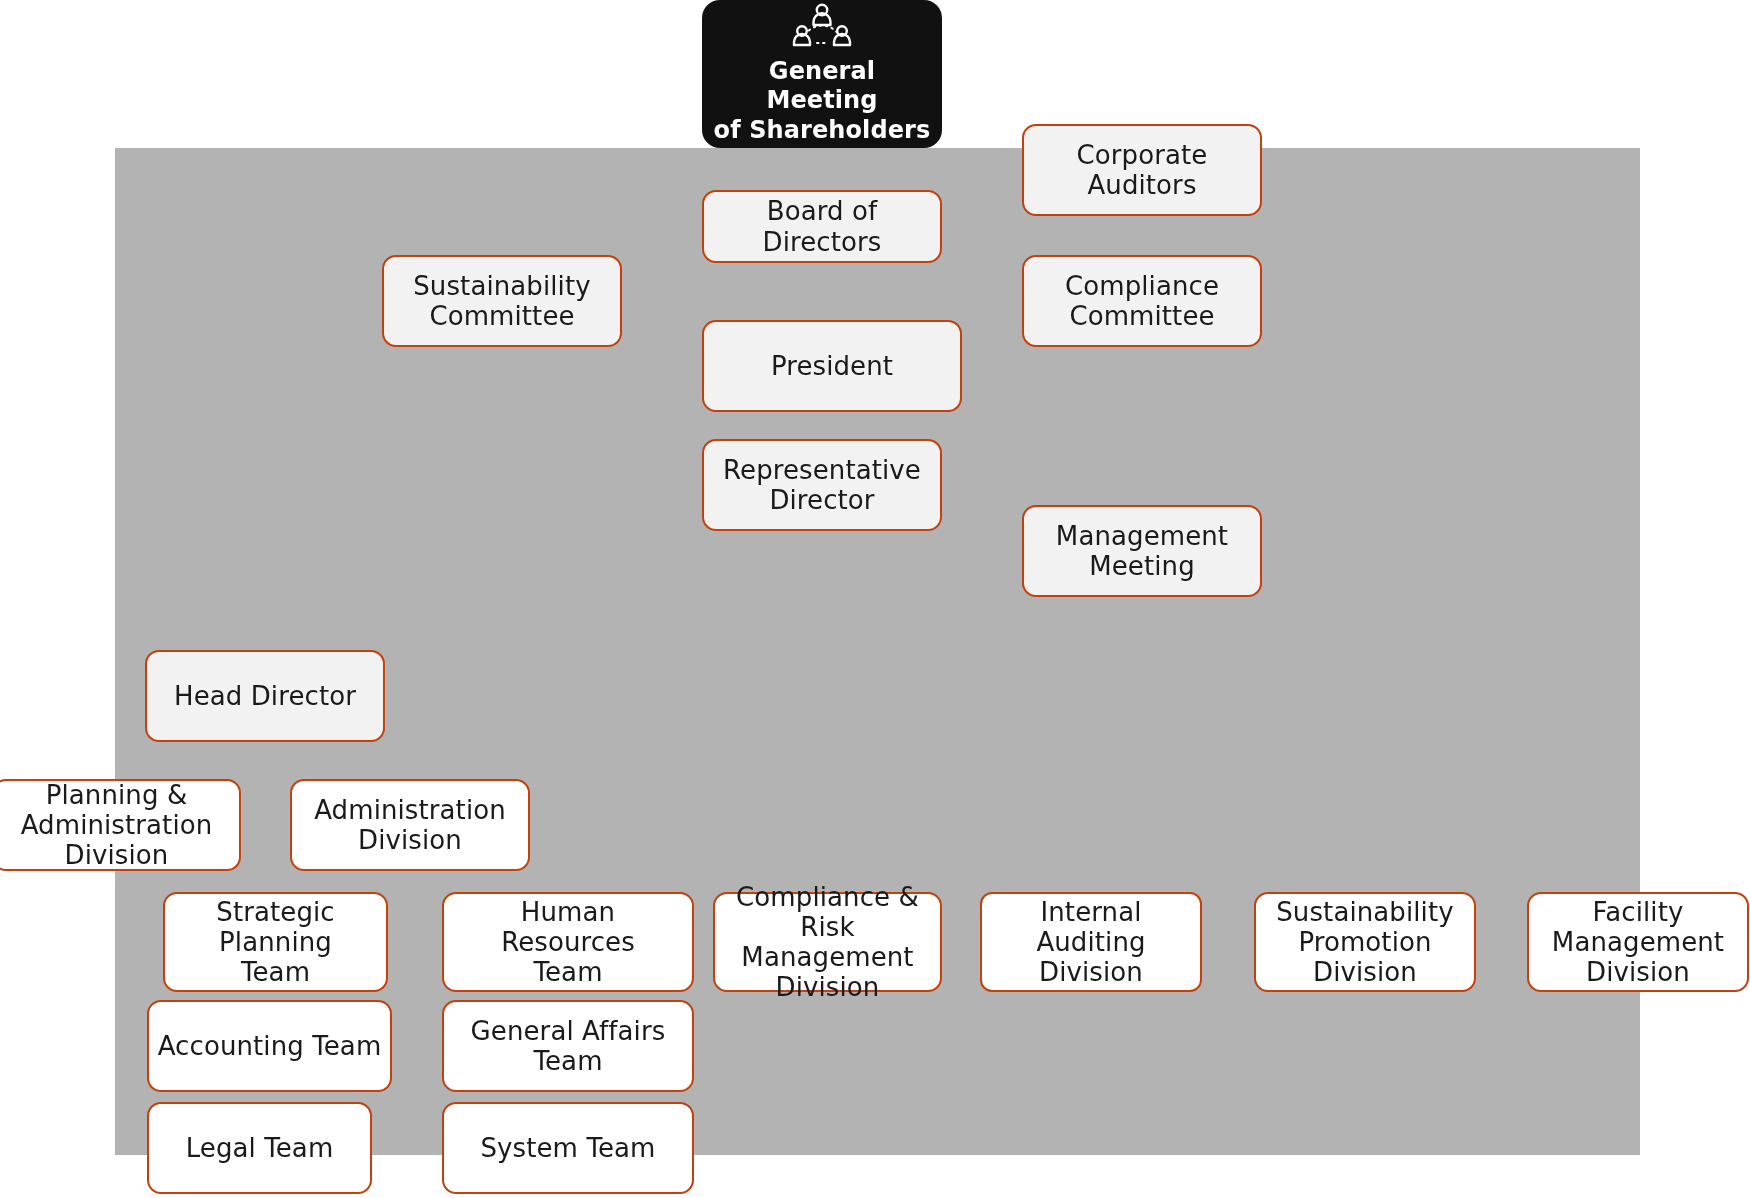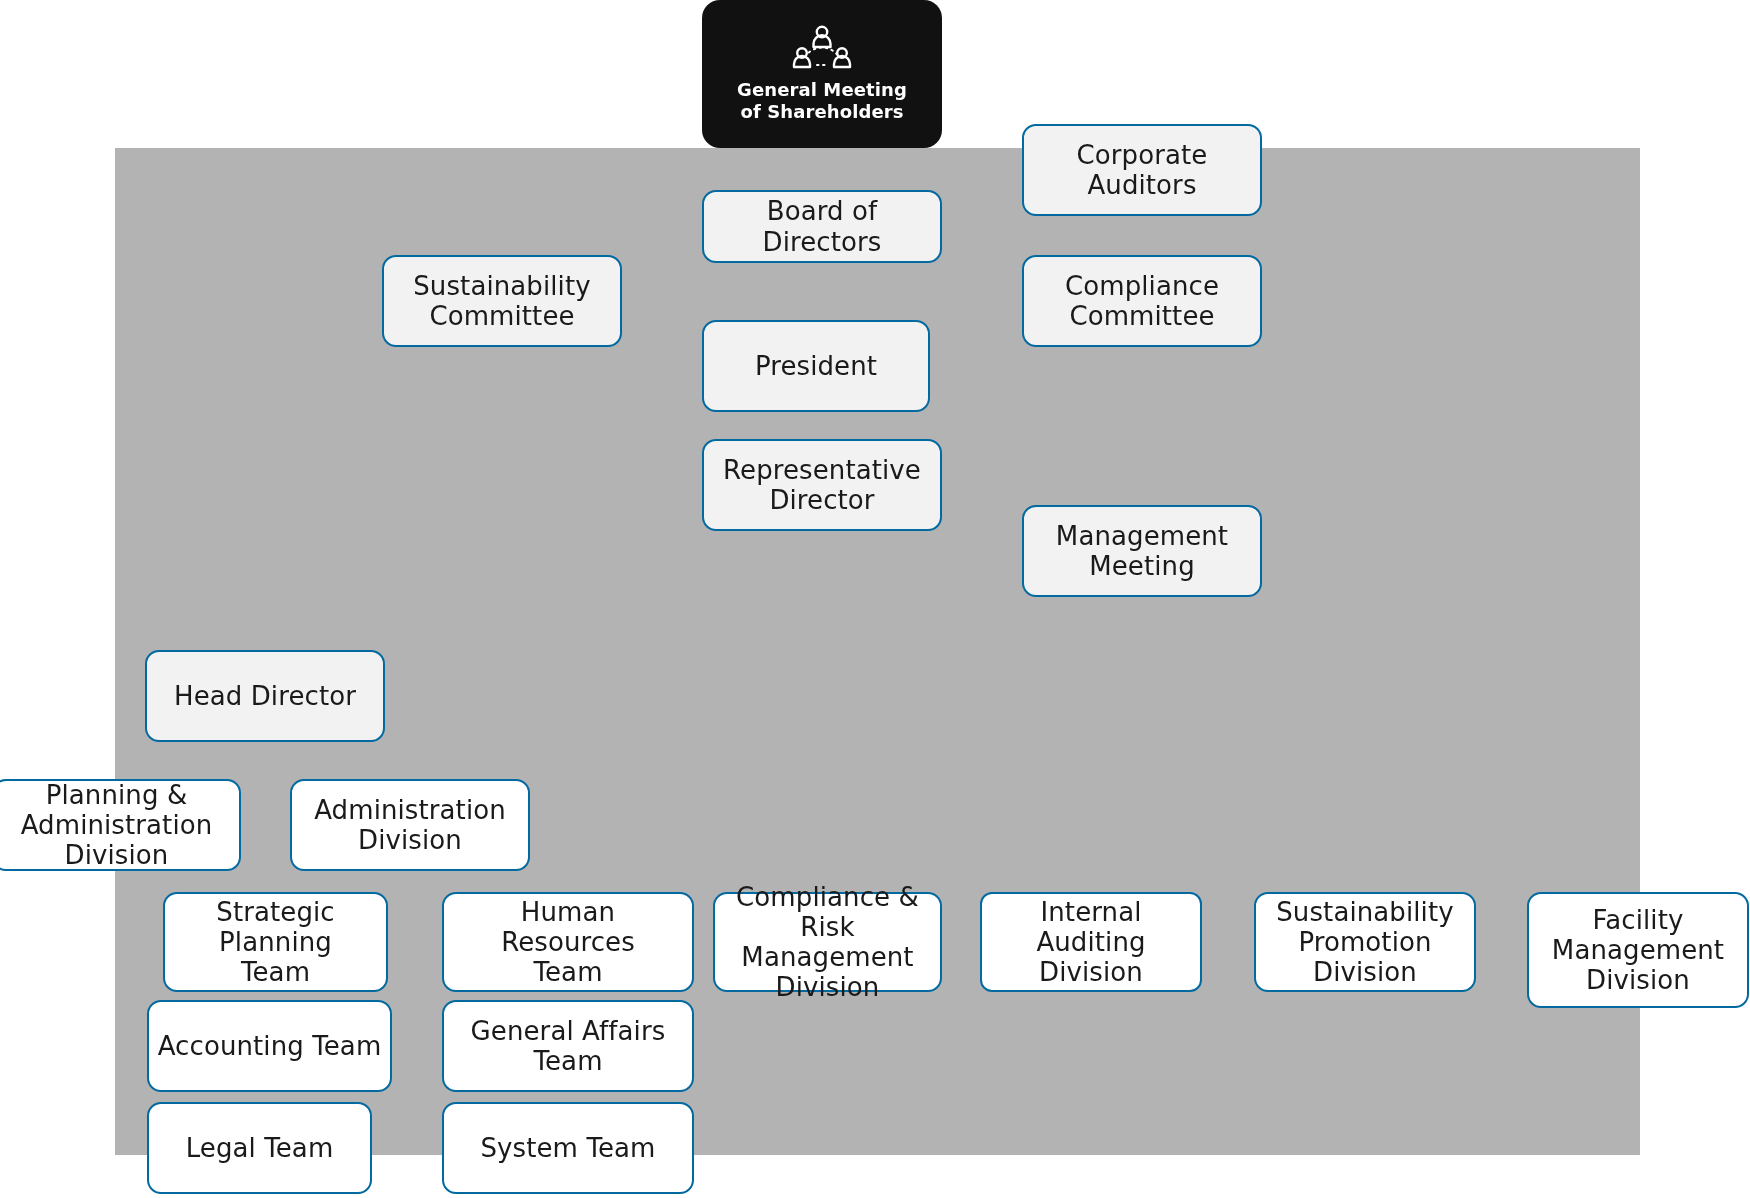--- a/index.html
+++ b/index.html
@@ -28,21 +28,21 @@
     z-index: 1;
   }
   
   .node {
     position: absolute;
     box-sizing: border-box;
     display: flex;
     align-items: center;
     justify-content: center;
     text-align: center;
-    border: 2px solid #0369a1;
+    border: 2px solid #c2410c;
     border-radius: 14px;
     background: #f2f2f2;
     color: #1a1a1a;
     font-size: 26px;
     line-height: 1.16;
     letter-spacing: 0.1px;
     padding: 4px 8px;
     z-index: 3;
   }
   .node.white {
@@ -55,21 +55,21 @@
     border-radius: 18px;
     font-weight: bold;
     flex-direction: column;
     z-index: 5;
   }
   .node-label {
     white-space: pre-line;
     display: block;
   }
   .dark .node-label {
-    font-size: 18px;
+    font-size: 24px;
     line-height: 1.22;
     margin-top: 4px;
   }
   .shareholders-icon {
     width: 62px;
     height: 48px;
     display: block;
     margin-bottom: 2px;
   }
 </style>
@@ -98,21 +98,21 @@
       </svg>
     </span>
     <span class="node-label">General Meeting
 of Shareholders</span>
   </div>
 
   <div class="node" style="left:702px; top:190px; width:240px; height:73px;">
     <span class="node-label">Board of Directors</span>
   </div>
 
-  <div class="node" style="left:702px; top:320px; width:228px; height:92px;">
+  <div class="node" style="left:702px; top:320px; width:260px; height:92px;">
     <span class="node-label">President</span>
   </div>
 
   <div class="node" style="left:702px; top:439px; width:240px; height:92px;">
     <span class="node-label">Representative
 Director</span>
   </div>
 
   <div class="node" style="left:382px; top:255px; width:240px; height:92px;">
     <span class="node-label">Sustainability
@@ -184,19 +184,19 @@
     <span class="node-label">Internal Auditing
 Division</span>
   </div>
 
   <div class="node white" style="left:1254px; top:892px; width:222px; height:100px;">
     <span class="node-label">Sustainability
 Promotion
 Division</span>
   </div>
 
-  <div class="node white" style="left:1527px; top:892px; width:222px; height:116px;">
+  <div class="node white" style="left:1527px; top:892px; width:222px; height:100px;">
     <span class="node-label">Facility
 Management
 Division</span>
   </div>
 
 </div>
 
 </body></html>

